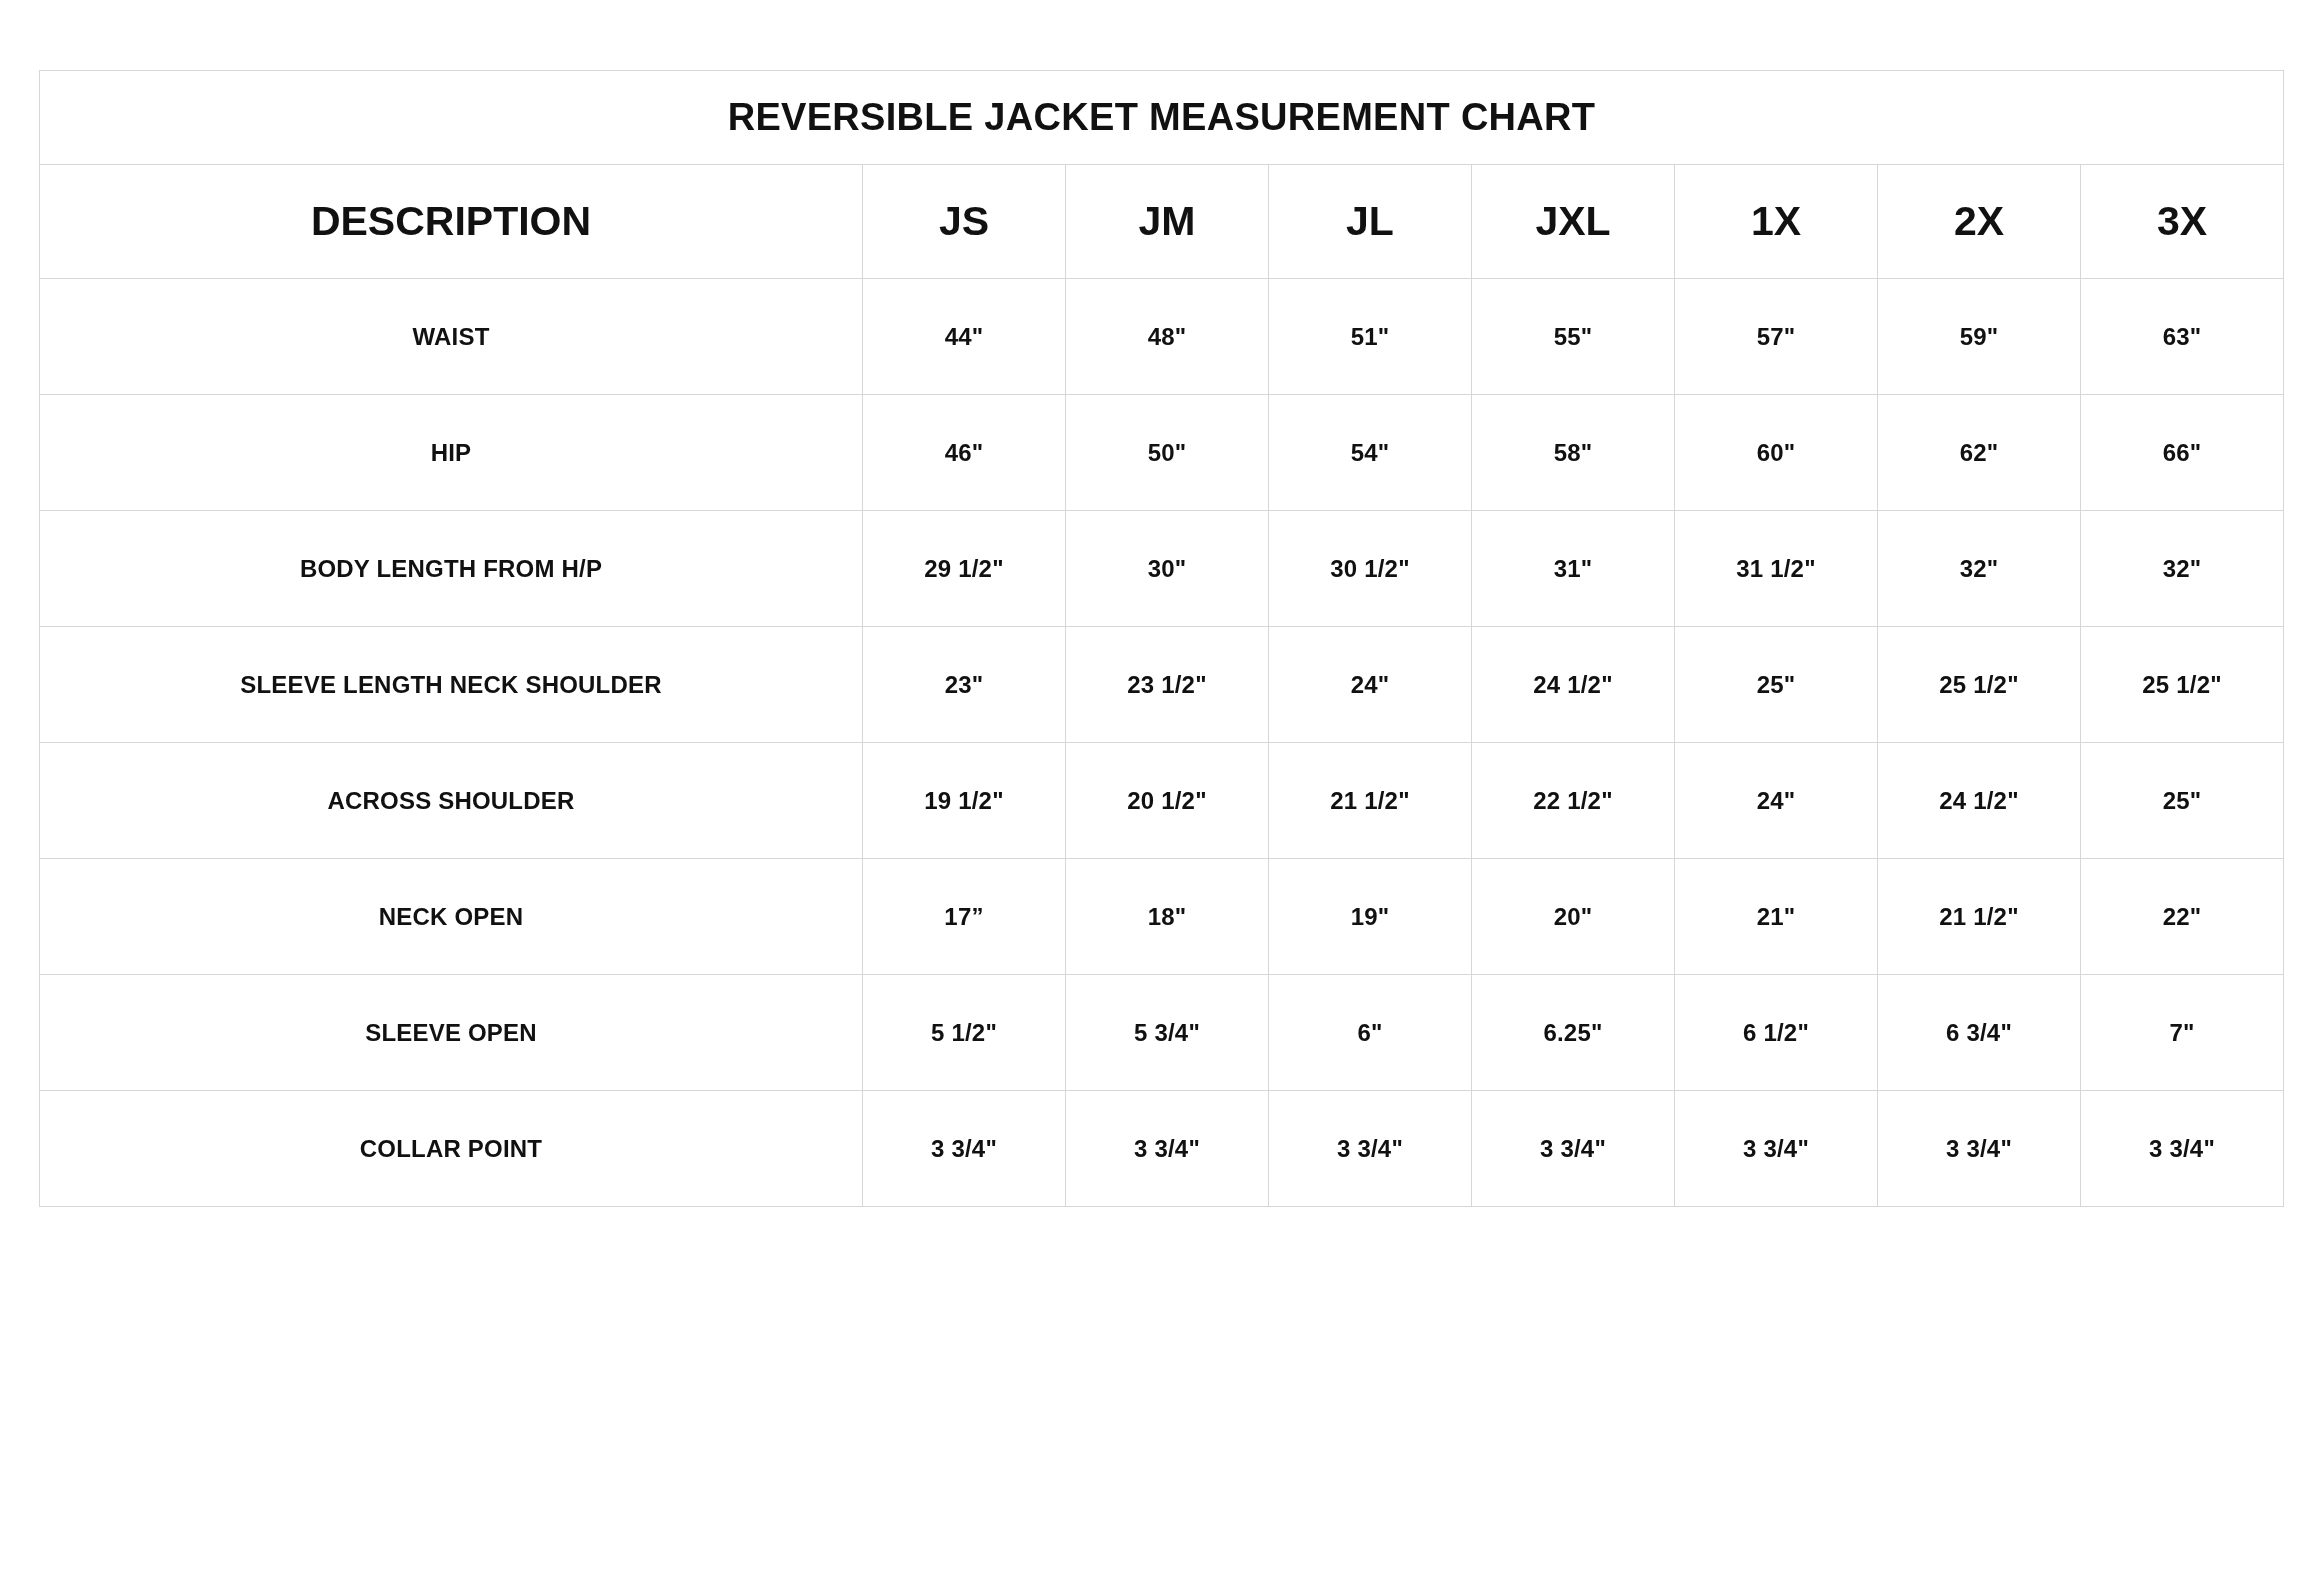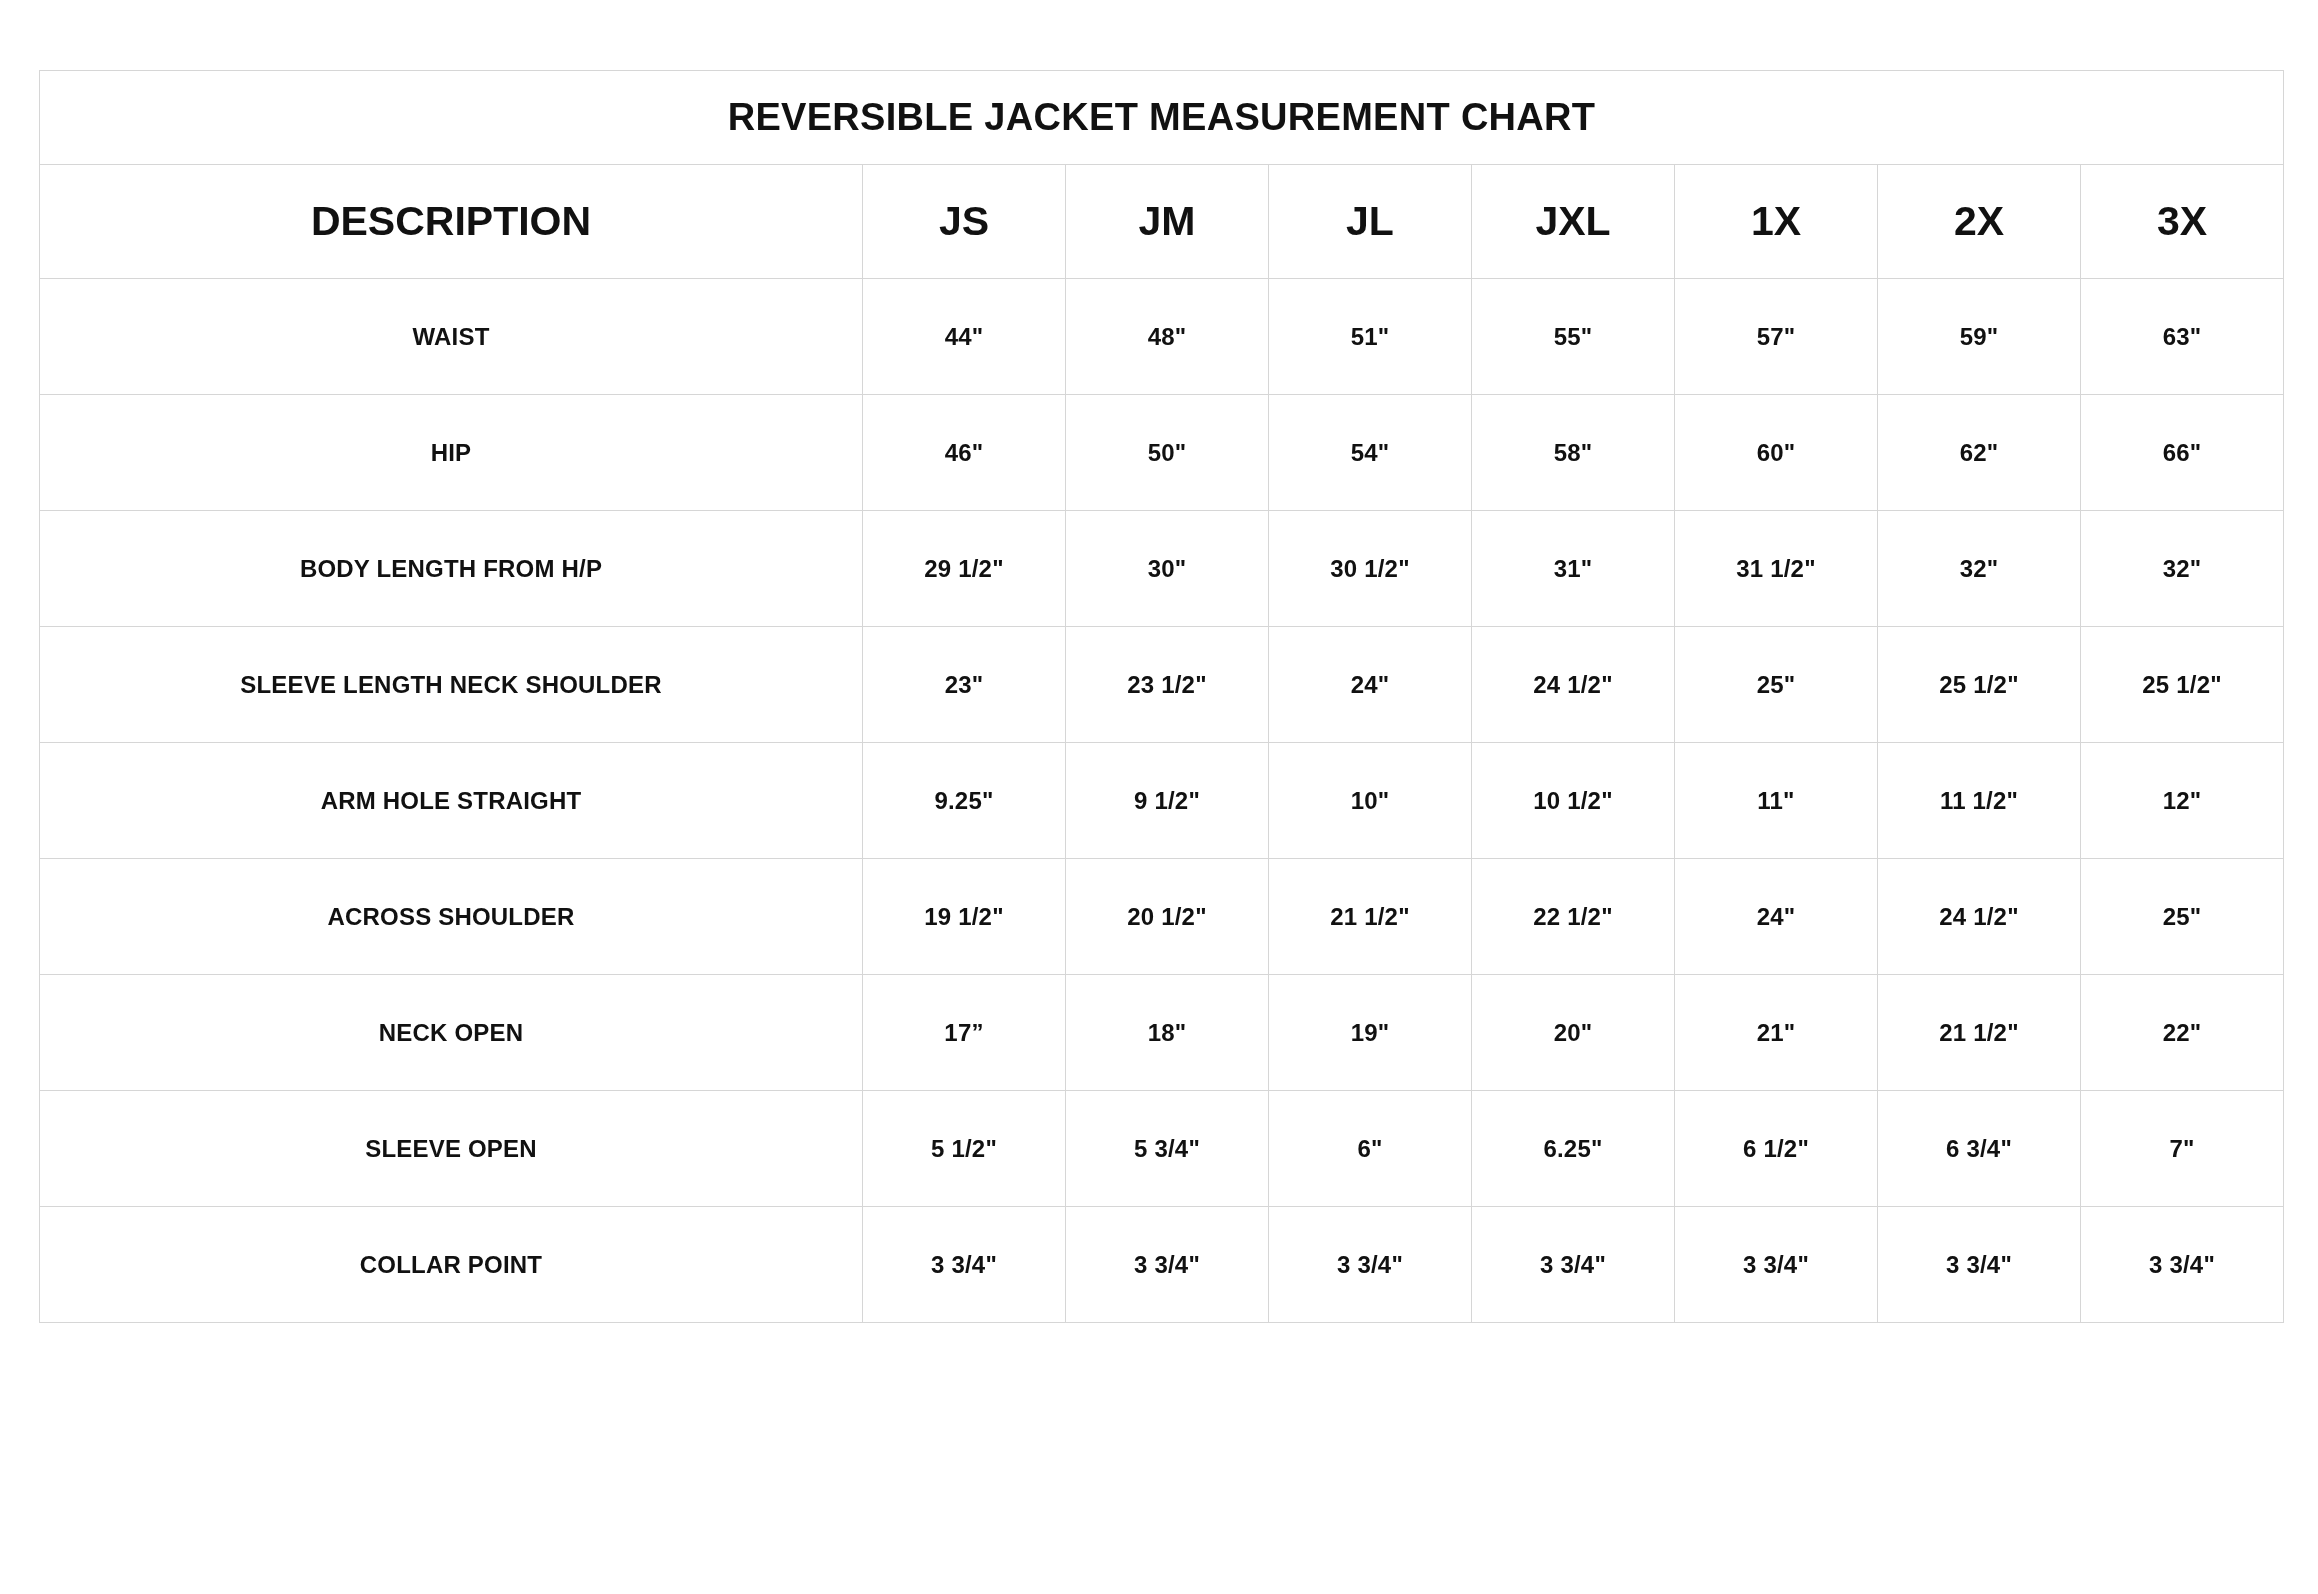--- a/index.html
+++ b/index.html
@@ -129,30 +129,20 @@
         <td class="desc-cell">SLEEVE LENGTH NECK SHOULDER</td>
         <td>23"</td>
         <td>23 1/2"</td>
         <td>24"</td>
         <td>24 1/2"</td>
         <td>25"</td>
         <td>25 1/2"</td>
         <td>25 1/2"</td>
       </tr>
 
-      <tr class="body-row">
-        <td class="desc-cell">ARM HOLE STRAIGHT</td>
-        <td>9.25"</td>
-        <td>9 1/2"</td>
-        <td>10"</td>
-        <td>10 1/2"</td>
-        <td>11"</td>
-        <td>11 1/2"</td>
-        <td>12"</td>
-      </tr>
 
       <tr class="body-row">
         <td class="desc-cell">ACROSS SHOULDER</td>
         <td>19 1/2"</td>
         <td>20 1/2"</td>
         <td>21 1/2"</td>
         <td>22 1/2"</td>
         <td>24"</td>
         <td>24 1/2"</td>
         <td>25"</td>

